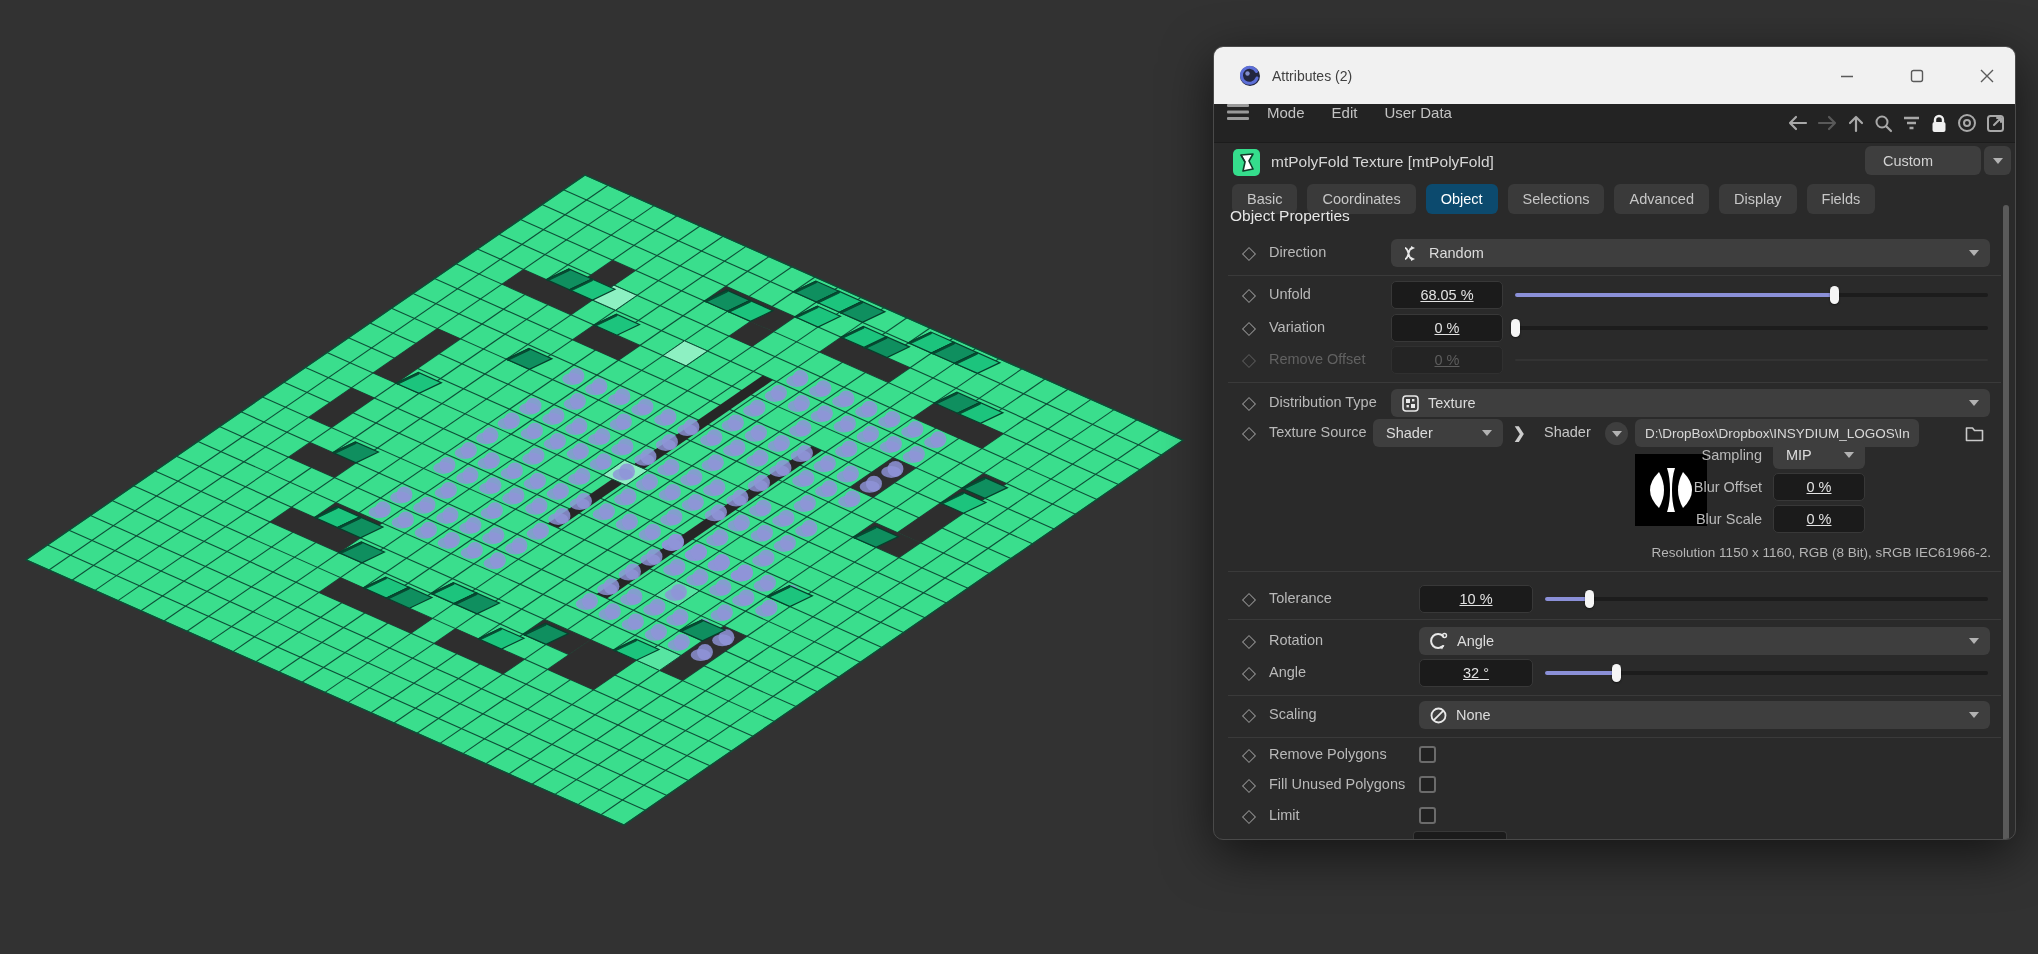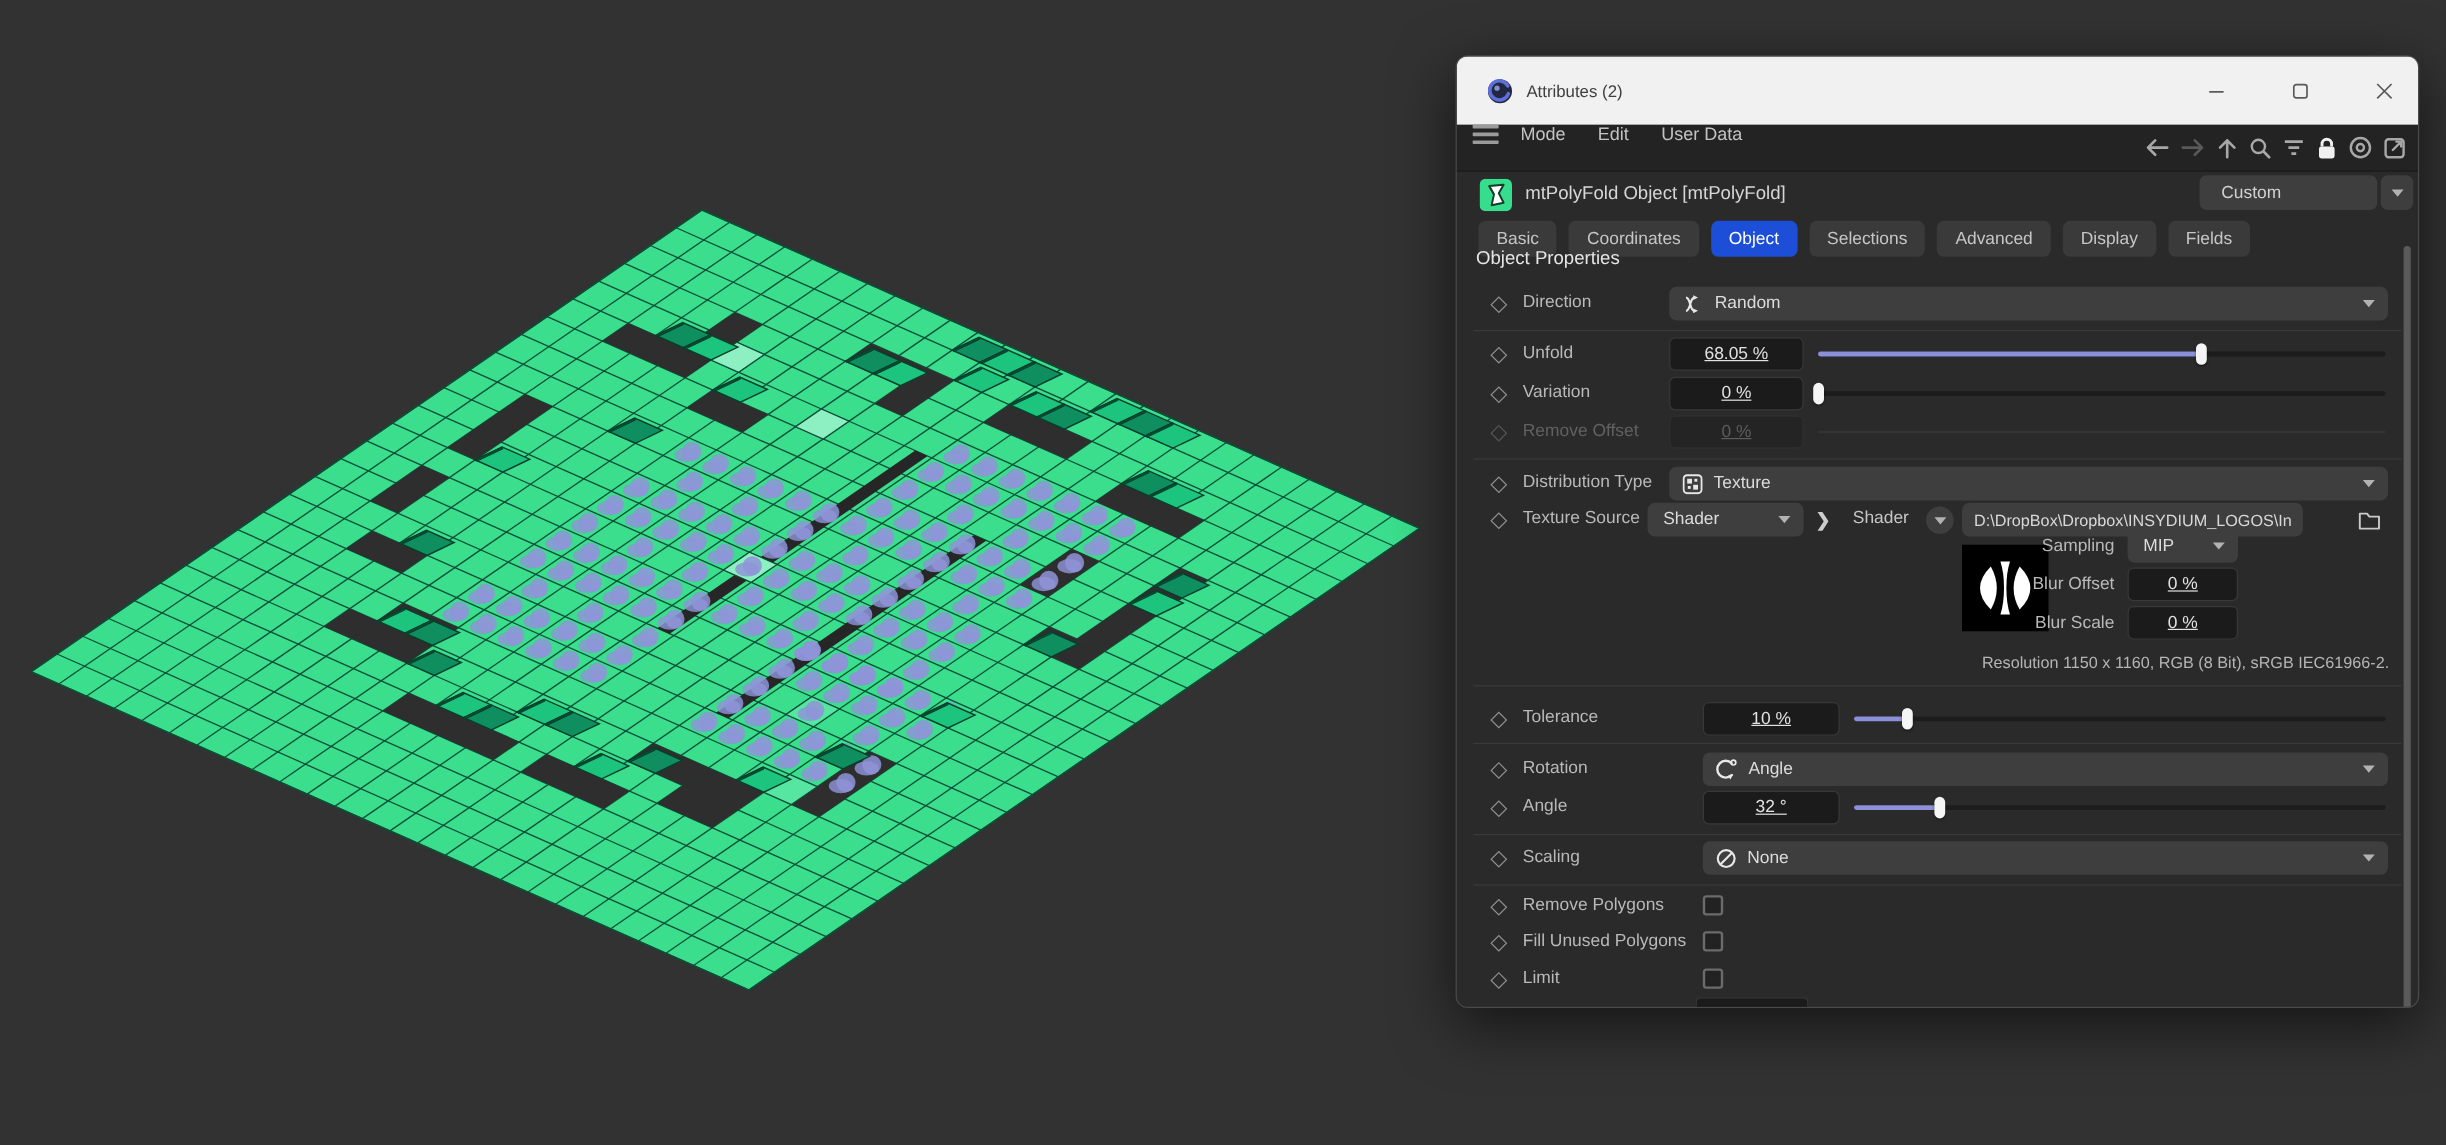--- a/index.html
+++ b/index.html
@@ -12,28 +12,28 @@
     border-radius:10px;border:1px solid #4a4a4a;box-shadow:0 14px 50px rgba(0,0,0,.6);overflow:hidden;}
   #titlebar{position:absolute;left:0;top:0;right:0;height:57px;background:#f1f1f1;display:flex;align-items:center;}
   #titlebar .title{color:#404040;font-size:14px;margin-left:10px;}
   .winbtn{position:absolute;top:0;width:56px;height:57px;display:flex;align-items:center;justify-content:center;color:#5a5a5a;}
   #menubar{position:absolute;left:0;top:57px;right:0;height:38px;background:#232323;border-bottom:1px solid #1c1c1c;
     display:flex;align-items:flex-start;}
   .menu-item{color:#c3c3c3;font-size:15px;margin-right:27px;}
   .tool-icons{position:absolute;right:10px;top:57px;height:38px;display:flex;align-items:center;gap:9px;}
   #headerrow{position:absolute;left:0;top:95px;right:0;height:40px;display:flex;align-items:center;}
   #headerrow .objname{color:#d6d6d6;font-size:15.5px;margin-left:11px;}
-  .preset{position:absolute;right:34px;top:99px;width:148px;height:29px;background:#3e3e3e;border-radius:6px;
+  .preset{position:absolute;right:34px;top:99px;width:116px;height:29px;background:#3e3e3e;border-radius:6px;
     color:#d2d2d2;font-size:14.5px;display:flex;align-items:center;padding-left:18px;box-sizing:border-box;}
   .preset-caret{position:absolute;right:4px;top:99px;width:27px;height:29px;background:#3e3e3e;border-radius:6px;
     display:flex;align-items:center;justify-content:center;}
   #tabsrow{position:absolute;left:18px;top:137px;right:20px;height:30px;display:flex;gap:10px;}
   .tab{background:#3a3a3a;border-radius:6px;color:#c6c6c6;font-size:14.5px;padding:0 15px;height:30px;
     display:flex;align-items:center;}
-  .tab.active{background:#1d4ed8;color:#ffffff;}
+  .tab.active{background:#0c4a6e;color:#ffffff;}
   .section-title{position:absolute;left:16px;top:160px;color:#e6e6e6;font-size:15.5px;}
   
   .row{position:absolute;left:0;right:0;height:29px;}
   .diamond{position:absolute;left:30px;top:10px;width:8px;height:8px;border:1.4px solid #8f8f8f;transform:rotate(45deg);}
   .row.disabled .diamond{border-color:#555555;}
   .rlabel{position:absolute;left:55px;top:5px;color:#b9b9b9;font-size:14.5px;white-space:nowrap;}
   .row.disabled .rlabel{color:#616161;}
   .dd{position:absolute;height:28px;background:#3e3e3e;border-radius:6px;display:flex;align-items:center;
     color:#dcdcdc;font-size:14.5px;box-sizing:border-box;}
   .dd .caret{position:absolute;right:11px;}
@@ -559,21 +559,21 @@
         <path d="M8,11 L15,4 M11,4 h4 v4" fill="none" stroke="#a8a8a8" stroke-width="2" stroke-linecap="round" stroke-linejoin="round"></path>
       </svg>
   </div>
 
   <div id="headerrow">
     <svg style="margin-left:19px" width="27" height="27" viewBox="0 0 27 27">
       <rect width="27" height="27" rx="5" fill="#35dd8c"></rect>
       <path d="M8,6 L20,5 L16,12 L20,20 L10,22 L12,13 Z" fill="#ffffff" stroke="#123b2a" stroke-width="1.6" stroke-linejoin="round"></path>
       <path d="M12,13 L8,6" stroke="#123b2a" stroke-width="1.4"></path>
     </svg>
-    <span class="objname">mtPolyFold Object [mtPolyFold]</span>
+    <span class="objname">mtPolyFold Texture [mtPolyFold]</span>
   </div>
   <div class="preset">Custom</div>
   <div class="preset-caret">
       <span class="caret"></span>
     </div>
 
   <div id="tabsrow">
     <span class="tab">Basic</span>
     <span class="tab">Coordinates</span>
     <span class="tab active">Object</span>

